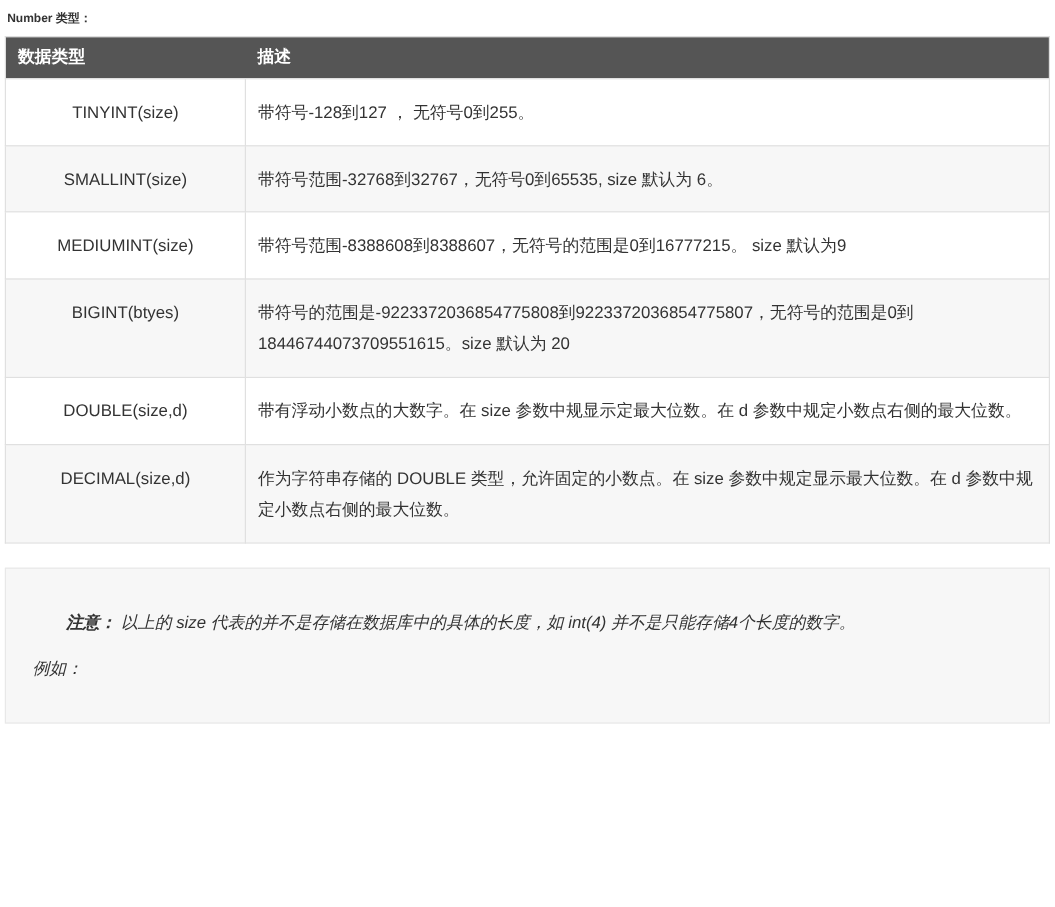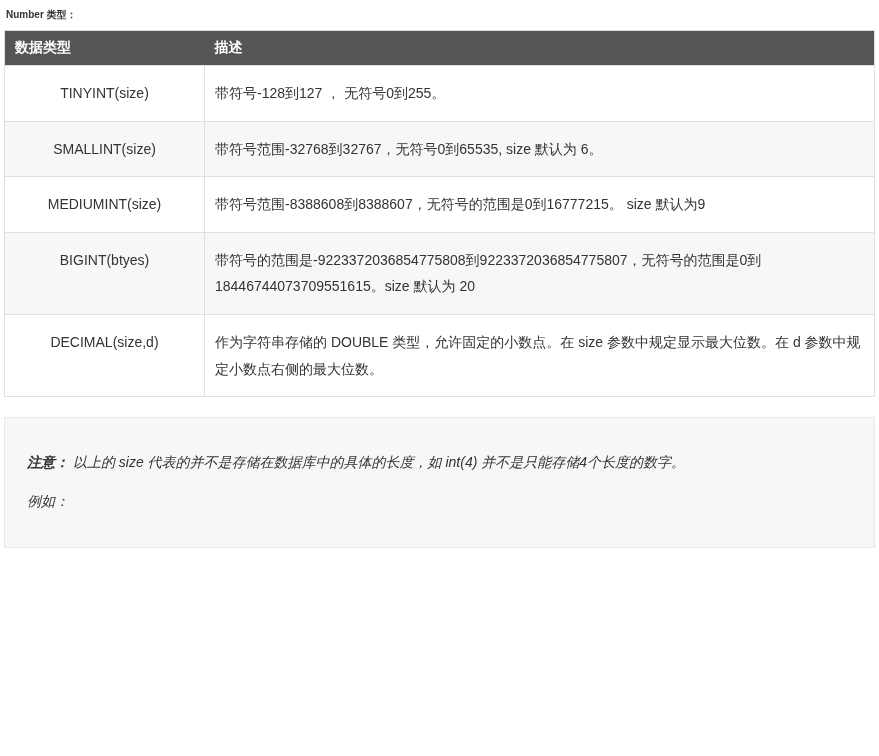--- a/index.html
+++ b/index.html
@@ -46,21 +46,21 @@
     background: #f7f7f7;
     border: 1px solid #e8e8e8;
     padding: 18px 22px;
   }
   .note-block p {
     margin: 14px 0;
     font-style: italic;
     line-height: 1.8;
     color: #333;
   }
-  .note-block p .label { font-weight: bold; font-style: italic; }
+  .note-block p .label { font-weight: bold; font-style: italic; margin-left: 28px; }
 </style>
 </head>
 <body>
 
 <div class="heading">Number 类型：</div>
 
 <table class="data">
   <thead>
     <tr>
       <th>数据类型</th>
@@ -78,20 +78,24 @@
     </tr>
     <tr>
       <td class="col-type">MEDIUMINT(size)</td>
       <td>带符号范围-8388608到8388607，无符号的范围是0到16777215。 size 默认为9</td>
     </tr>
     <tr>
       <td class="col-type">BIGINT(btyes)</td>
       <td>带符号的范围是-9223372036854775808到9223372036854775807，无符号的范围是0到18446744073709551615。size 默认为 20</td>
     </tr>
     <tr>
+      <td class="col-type">DOUBLE(size,d)</td>
+      <td>带有浮动小数点的大数字。在 size 参数中规显示定最大位数。在 d 参数中规定小数点右侧的最大位数。</td>
+    </tr>
+    <tr>
       <td class="col-type">DECIMAL(size,d)</td>
       <td>作为字符串存储的 DOUBLE 类型，允许固定的小数点。在 size 参数中规定显示最大位数。在 d 参数中规定小数点右侧的最大位数。</td>
     </tr>
   </tbody>
 </table>
 
 <div class="note-block">
   <p>
     <span class="label">注意：</span>
     <span>以上的 size 代表的并不是存储在数据库中的具体的长度，如 int(4) 并不是只能存储4个长度的数字。</span>

